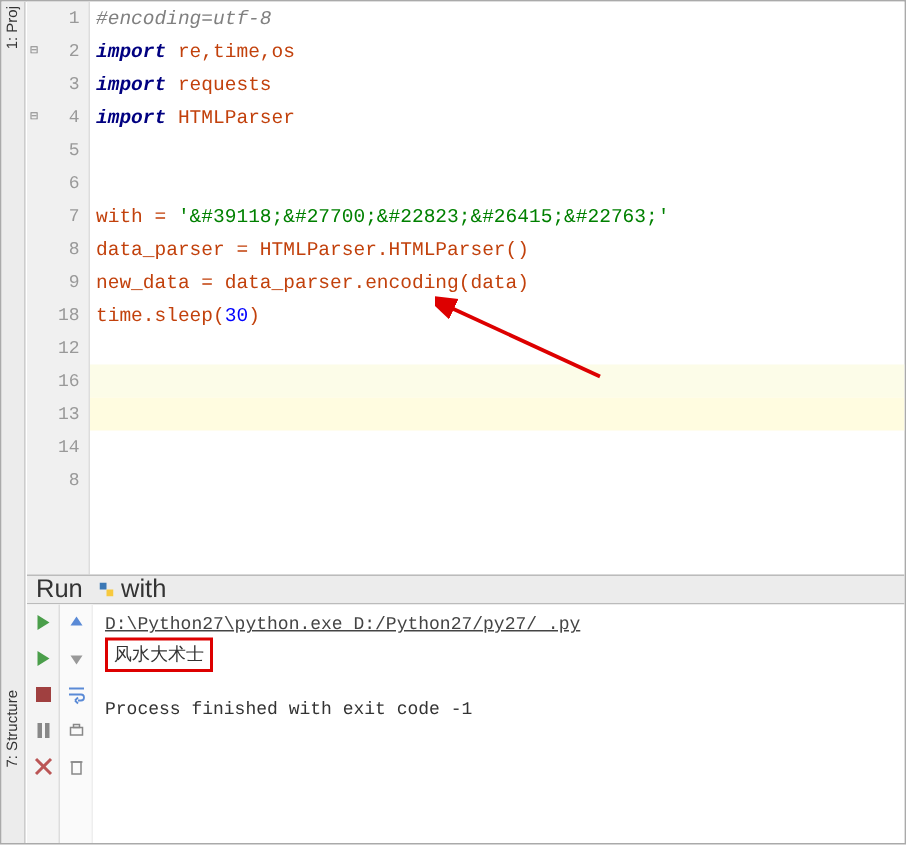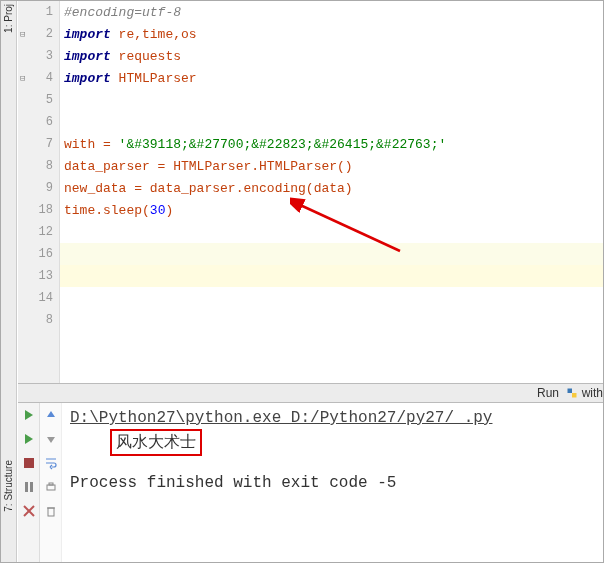--- a/index.html
+++ b/index.html
@@ -16,29 +16,29 @@
 .code-line { height: 22px; display: flex; align-items: center; padding-left: 4px; white-space: pre; }
 .code-line.hl { background: #fcfce8; }
 .code-line.cr { background: #fffce0; }
 .c-comment { color: #808080; font-style: italic; }
 .c-keyword { color: #000080; font-weight: bold; font-style: italic; }
 .c-string { color: #008000; text-align: center; }
 .c-number { color: #0000ff; }
 .c-id { color: #c2410c; }
 .arrow { position: absolute; pointer-events: none; }
 .arrow svg { display: block; }
-.run-header { position: absolute; left: 17px; top: 382px; right: 0; height: 20px; background: #ececec; border-top: 1px solid #bbb; border-bottom: 1px solid #bbb; display: flex; align-items: center; padding-left: 6px; font-size: 12px; font-family: Arial, sans-serif; color: #333; justify-content: flex-end; }
+.run-header { position: absolute; left: 17px; top: 382px; right: 0; height: 20px; background: #ececec; border-top: 1px solid #bbb; border-bottom: 1px solid #bbb; display: flex; align-items: center; padding-left: 6px; font-size: 17px; font-family: Arial, sans-serif; color: #333; }
 .run-header .py-icon { width: 12px; height: 12px; margin-right: 4px; }
 .console { position: absolute; left: 17px; top: 402px; right: 0; bottom: 0; display: flex; background: #fff; }
 .toolbar { width: 22px; background: #f4f4f4; border-right: 1px solid #ddd; display: flex; flex-direction: column; align-items: center; padding-top: 4px; gap: 8px; }
 .tb-icon { width: 16px; height: 16px; display: flex; align-items: center; justify-content: center; cursor: pointer; }
 .sub-toolbar { width: 22px; background: #fafafa; border-right: 1px solid #eee; display: flex; flex-direction: column; align-items: center; padding-top: 4px; gap: 8px; }
-.console-out { flex: 1; padding: 6px 8px; font-size: 16px; color: #333; }
+.console-out { flex: 1; padding: 6px 8px; font-size: 12px; color: #333; }
 .console-out .path { text-decoration: underline; color: #444; }
-.console-out .highlight-box { border: 2px solid #d00; display: inline-block; padding: 1px 4px; margin-top: 2px; margin-left: 40px; }
+.console-out .highlight-box { border: 2px solid #d00; display: inline-block; padding: 1px 4px; margin-top: 2px; }
 .console-out .proc { margin-top: 18px; color: #333; }
 </style>
 </head>
 <body>
 
 <div class="left-rail">
   <div class="rail-tab proj">1: Proj</div>
   <div class="rail-tab struct">7: Structure</div>
 </div>
 
@@ -184,15 +184,15 @@
     <div class="tb-icon">
         <svg width="12" height="12" viewBox="0 0 12 12">
           <rect x="3" y="3" width="6" height="8" fill="none" stroke="#888"></rect>
           <line x1="2" y1="3" x2="10" y2="3" stroke="#888"></line>
         </svg>
       </div>
   </div>
   <div class="console-out">
     <div class="path">D:\Python27\python.exe D:/Python27/py27/      .py</div>
     <div class="highlight-box">风水大术士</div>
-    <div class="proc">Process finished with exit code -5</div>
+    <div class="proc">Process finished with exit code -1</div>
   </div>
 </div>
 
 </body></html>

